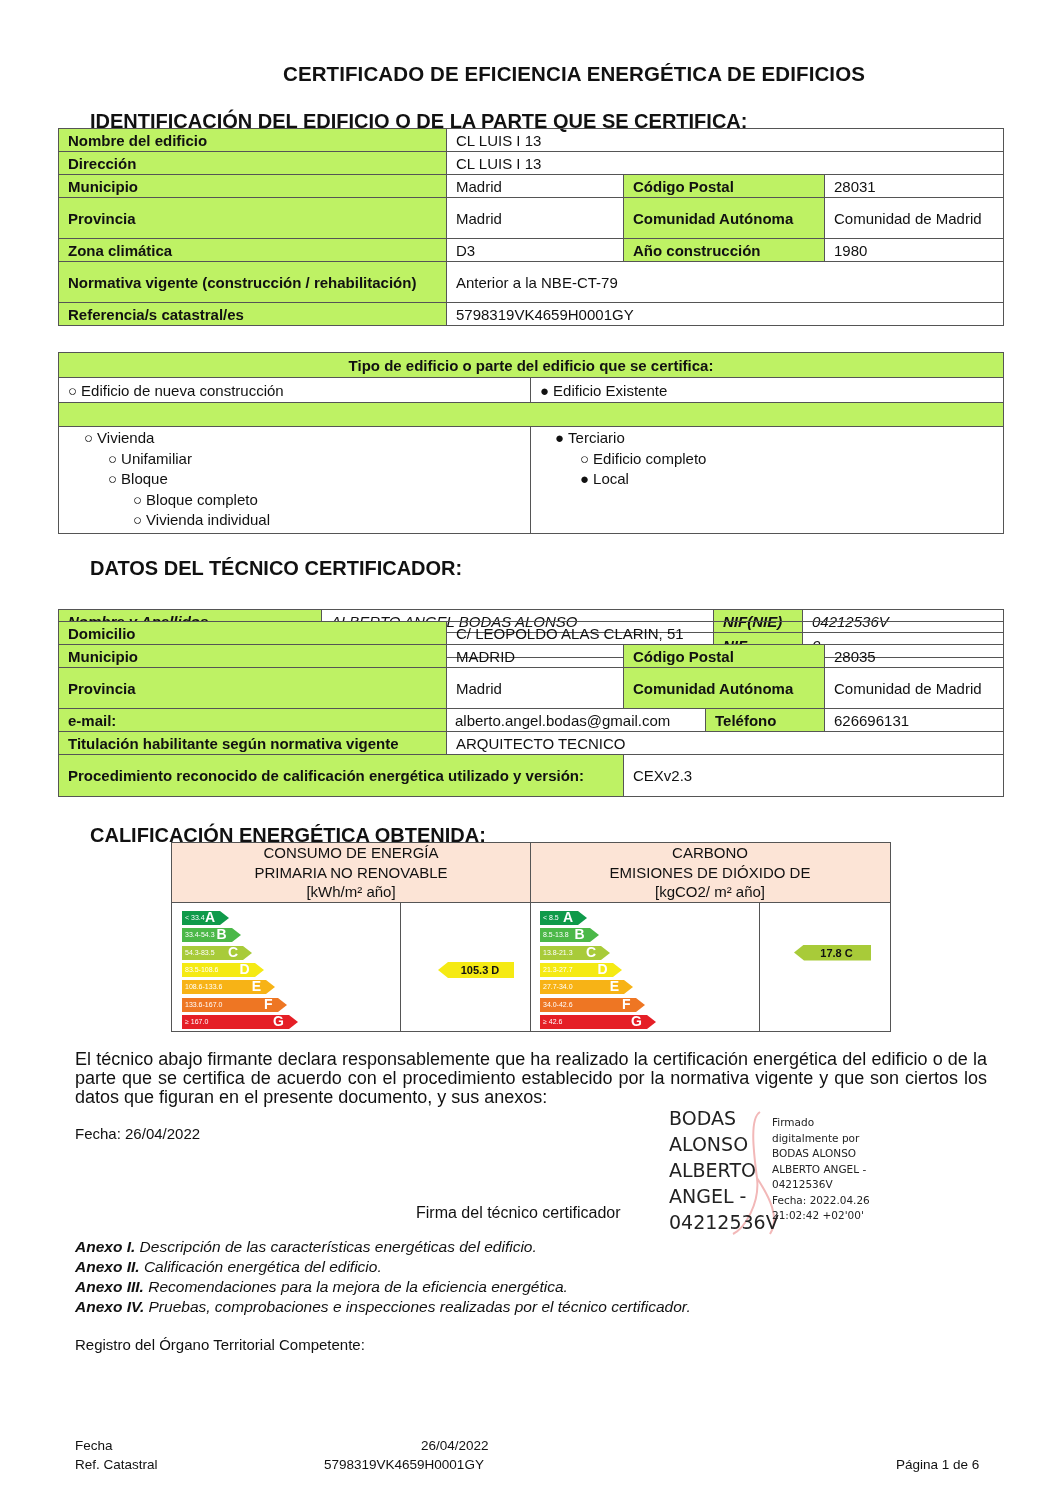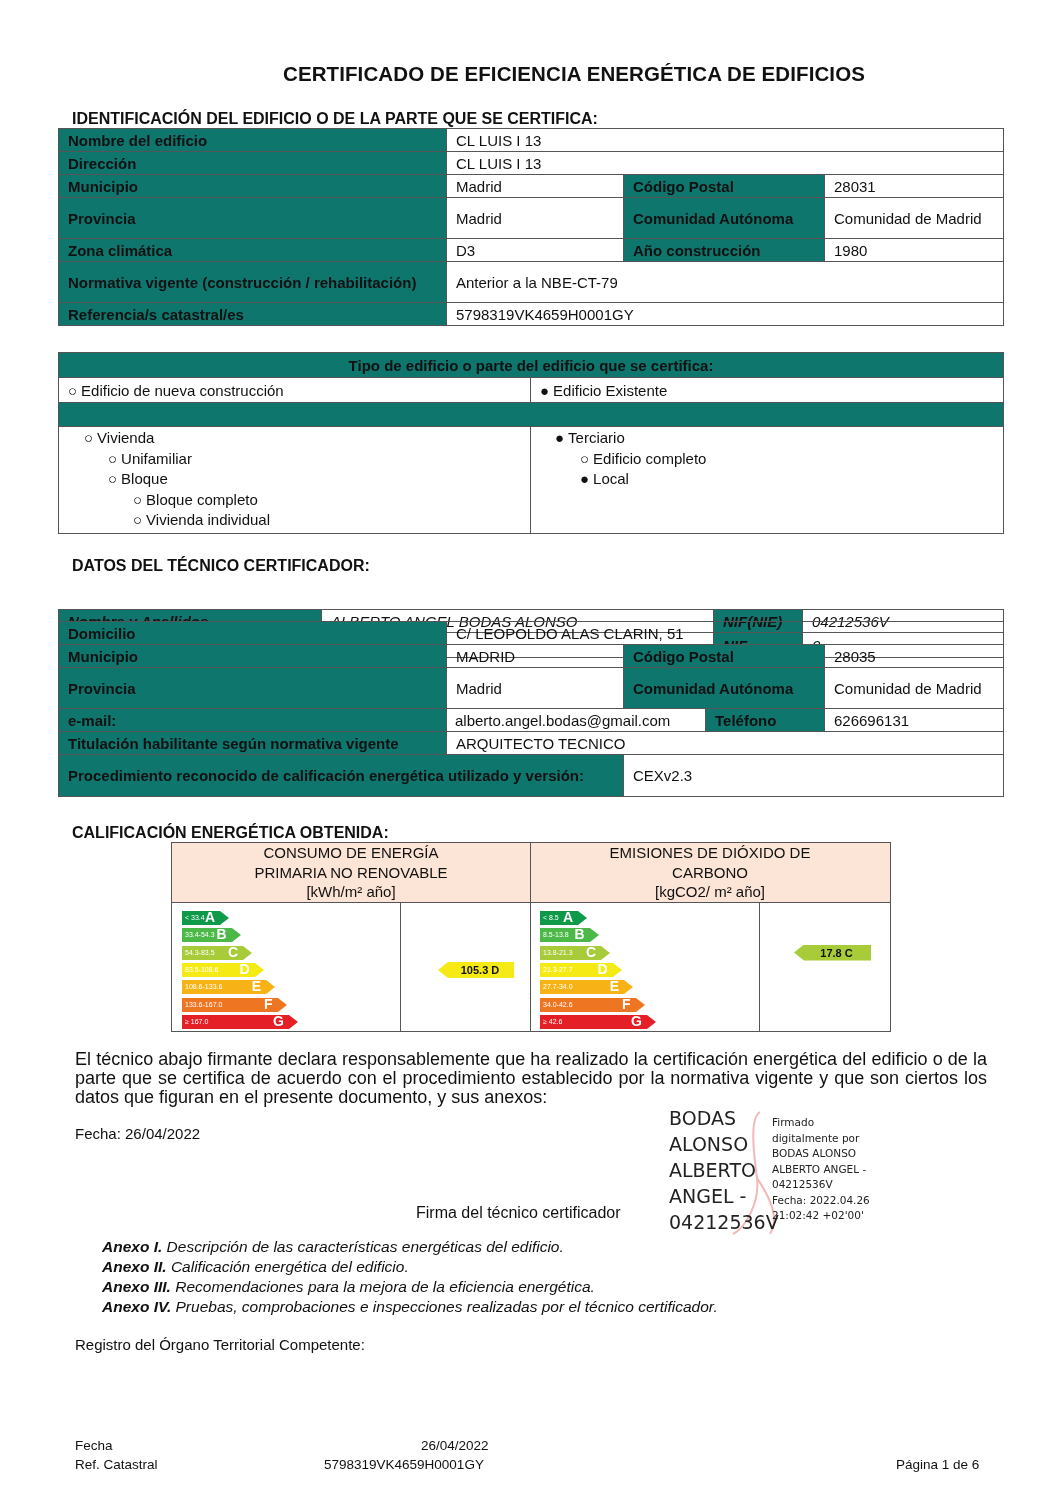--- a/index.html
+++ b/index.html
@@ -1,36 +1,36 @@
 <!DOCTYPE html>
 <html><head>
 <meta charset="utf-8">
 <style>
   html, body { margin: 0; padding: 0; background: #ffffff; }
   body { width: 1060px; height: 1500px; position: relative; font-family: "Liberation Sans", sans-serif; color: #111; overflow: hidden; }
   .abs { position: absolute; }
   .title { left: 0; width: 1060px; top: 62px; text-align: center; font-weight: bold; font-size: 20.5px; letter-spacing: 0.1px; padding-left: 44px; }
-  .sec-h { font-weight: bold; font-size: 16px; left: 72px; }
+  .sec-h { font-weight: bold; font-size: 20px; left: 90px; }
   table { border-collapse: collapse; position: absolute; font-size: 15px; table-layout: fixed; }
   td { border: 1px solid #555; padding: 1px 9px; vertical-align: middle; line-height: 17px; }
-  td.lbl { background: #0f766e; font-weight: bold; }
+  td.lbl { background: #bef264; font-weight: bold; }
   td.lbl.just { text-align: justify; text-align-last: left; }
   td.val.just { text-align: justify; text-align-last: left; }
   .radio { display: inline-block; margin-right: 4px; }
   .tipo td { padding: 2px 9px; }
   .tree div { line-height: 20.5px; }
   .rating-wrap { left: 171px; top: 842px; width: 718px; height: 188px; border: 1px solid #555; }
   .rhead { position: absolute; top: 0; height: 59px; background: #fce4d6; text-align: center; font-weight: normal; font-size: 15px; line-height: 19.5px; border-bottom: 1px solid #555; }
   .vsep { position: absolute; background: #555; width: 1px; }
   .scale { position: absolute; }
   .bar { position: absolute; height: 14px; color: #fff; font-size: 7px; line-height: 14px; padding-left: 3px; box-sizing: border-box; }
   .bar .letter { position: absolute; right: 5px; top: -1px; font-size: 14px; font-weight: bold; color: #fff; }
   .badge { position: absolute; height: 16px; font-size: 11px; font-weight: bold; color: #111; line-height: 16px; text-align: center; }
   .para { left: 75px; width: 912px; top: 1050px; font-size: 18px; line-height: 19px; text-align: justify; }
-  .anexo { left: 75px; font-size: 15.5px; font-style: italic; margin-left: 27px; }
+  .anexo { left: 75px; font-size: 15.5px; font-style: italic; }
   .anexo b { font-style: italic; }
   .sig-big { font-family: "DejaVu Sans", sans-serif; font-size: 19px; line-height: 26px; color: #222; }
   .sig-small { font-family: "DejaVu Sans", sans-serif; font-size: 10.5px; line-height: 15.5px; color: #222; }
   .foot { font-size: 13.5px; }
 </style>
 </head>
 <body>
 
 <div class="abs title">CERTIFICADO DE EFICIENCIA ENERGÉTICA DE EDIFICIOS</div>
 
@@ -187,22 +187,22 @@
   </table>
 
 <div class="abs sec-h" style="top:824px;">CALIFICACIÓN ENERGÉTICA OBTENIDA:</div>
 <div class="abs rating-wrap">
   <div class="rhead" style="left:0; width:358px;">
     <div>CONSUMO DE ENERGÍA</div>
     <div>PRIMARIA NO RENOVABLE</div>
     <div>[kWh/m² año]</div>
   </div>
   <div class="rhead" style="left:358px; width:360px;">
+    <div>CARBONO</div>
     <div>EMISIONES DE DIÓXIDO DE</div>
-    <div>CARBONO</div>
     <div>[kgCO2/ m² año]</div>
   </div>
   <div class="vsep" style="left:358px; top:0; height:188px;"></div>
   <div class="vsep" style="left:228px; top:59px; height:129px;"></div>
   <div class="vsep" style="left:587px; top:59px; height:129px;"></div>
   <div class="scale" id="scale-consumo" style="left:10px; top:68px;">
       <div class="bar" style="top: 0px; left: 0px; width: 38px; background: rgb(15, 154, 74);"><span>&lt; 33.4</span><span class="letter">A</span></div>
       <svg width="9" height="14" style="position: absolute; left: 38px; top: 0px;">
         <polygon points="0,0 9,7 0,14" fill="#0f9a4a"></polygon>
       </svg>

